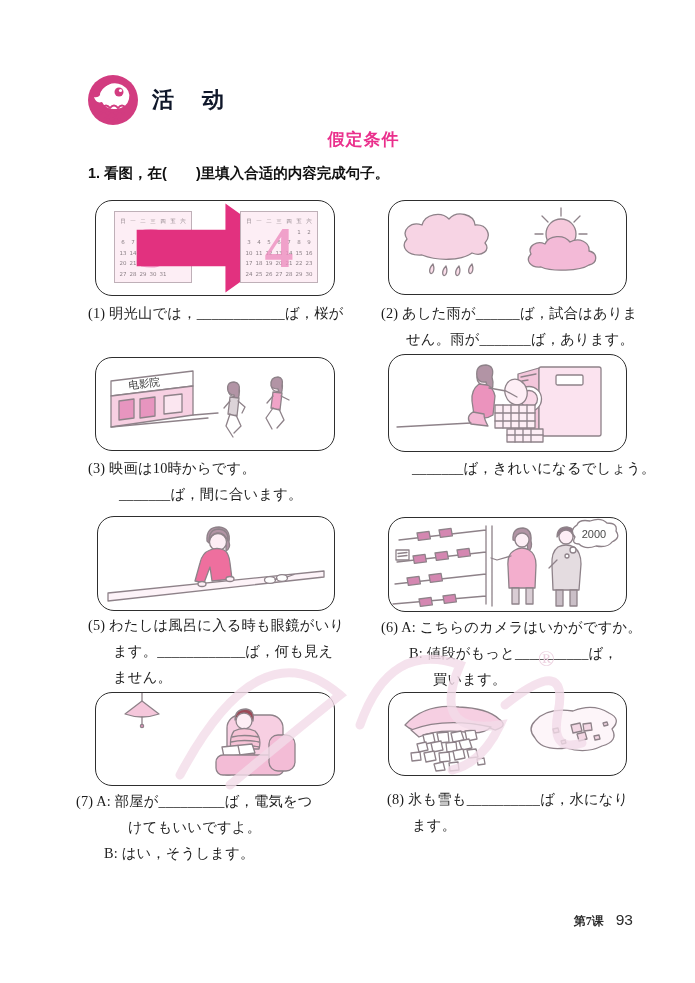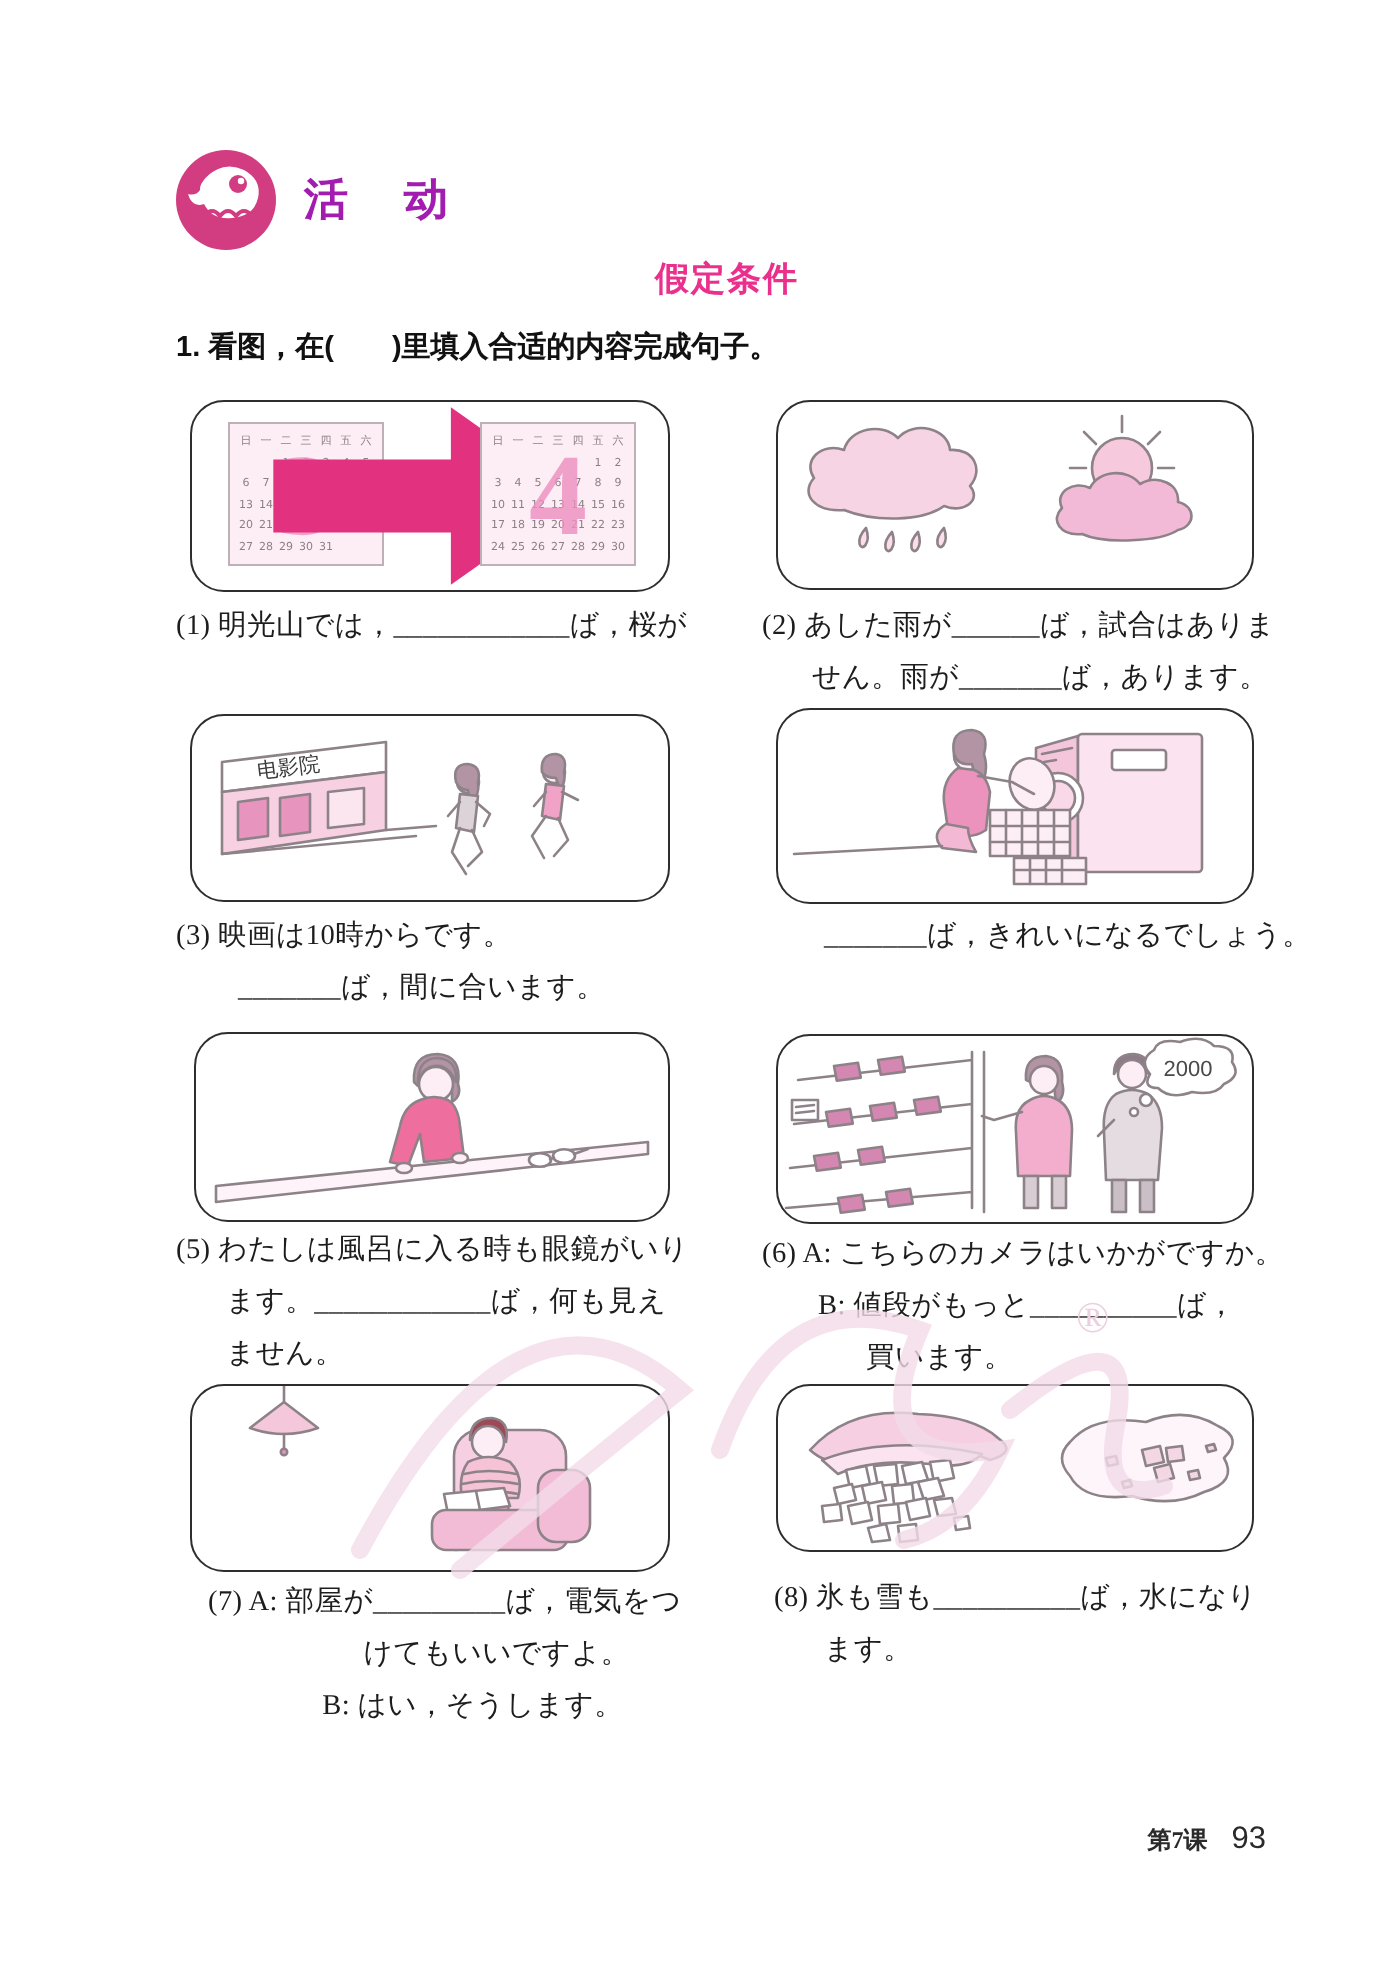--- a/index.html
+++ b/index.html
@@ -1,21 +1,21 @@
 <!DOCTYPE html>
 <html><head>
 <meta charset="utf-8">
 <style>
   html,body{margin:0;padding:0;background:#fff;}
   .page{position:relative;width:695px;height:983px;background:#ffffff;overflow:hidden;
         font-family:"Liberation Serif","DejaVu Serif",serif;color:#1d1d1d;}
   
   .logo{position:absolute;left:88px;top:75px;width:50px;height:50px;}
   .act-title{position:absolute;left:152px;top:85px;font:bold 22px "Liberation Sans","DejaVu Sans",sans-serif;
-             letter-spacing:3px;color:#a21caf;}
+             letter-spacing:3px;color:#0f172a;}
   .topic{position:absolute;left:0;top:128px;width:100%;text-align:center;padding-left:32px;box-sizing:border-box;
          font:bold 17px "Liberation Sans","DejaVu Sans",sans-serif;color:#ea2f8c;letter-spacing:1px;}
   .instruction{position:absolute;left:88px;top:164px;font:bold 14.5px "Liberation Sans","DejaVu Sans",sans-serif;color:#111;}
   
   .fig{position:absolute;border:1.5px solid #2e2e2e;border-radius:17px;background:#fff;}
   .fig > svg{position:absolute;left:0;top:0;width:100%;height:100%;}
   .sketch *{stroke:#8e8289;stroke-width:1.3;stroke-linejoin:round;stroke-linecap:round;}
   
   .txt{position:absolute;font-size:14.3px;line-height:26px;white-space:nowrap;letter-spacing:.2px;}
   .txt .ln{height:26px;}
@@ -317,21 +317,21 @@
         <path fill="#e8a3c4" d="M134,58 L128,74 L138,76 L142,60 Z M150,58 L149,76 L159,76 L158,58 Z"></path>
         <ellipse cx="132" cy="79" rx="5" ry="3" fill="#9b8794"></ellipse>
         <ellipse cx="153" cy="79" rx="5" ry="3" fill="#9b8794"></ellipse>
         <path fill="#fff" d="M126,54 L156,51 L159,60 L128,64 Z"></path>
         <path fill="none" d="M142,52.5 L144,62"></path>
         <rect x="120" y="62" width="68" height="20" rx="7" fill="#f3bcd6"></rect>
         <rect x="173" y="42" width="26" height="36" rx="9" fill="#f3bcd6"></rect>
       </g>
     </svg>
   </div>
-  <div class="txt" style="left:104px;top:788px;text-align:center;">
+  <div class="txt" style="left:76px;top:788px;">
     <div class="ln">(7) A: 部屋が_________ば，電気をつ</div>
     <div class="ln inB">けてもいいですよ。</div>
     <div class="ln inA">B: はい，そうします。</div>
   </div>
 
   <div class="fig" style="left:388px;top:692px;width:237px;height:82px;">
     <svg viewBox="0 0 237 82">
       <g class="sketch">
         <path fill="#f6cfe2" d="M16,32 Q36,10 70,14 Q98,15 110,26 Q120,33 106,37 Q82,26 50,36 Q28,43 16,32 Z"></path>
         <path fill="#fbe4ef" d="M22,37 Q56,24 102,34 Q94,42 76,39 Q48,36 30,44 Z"></path>

